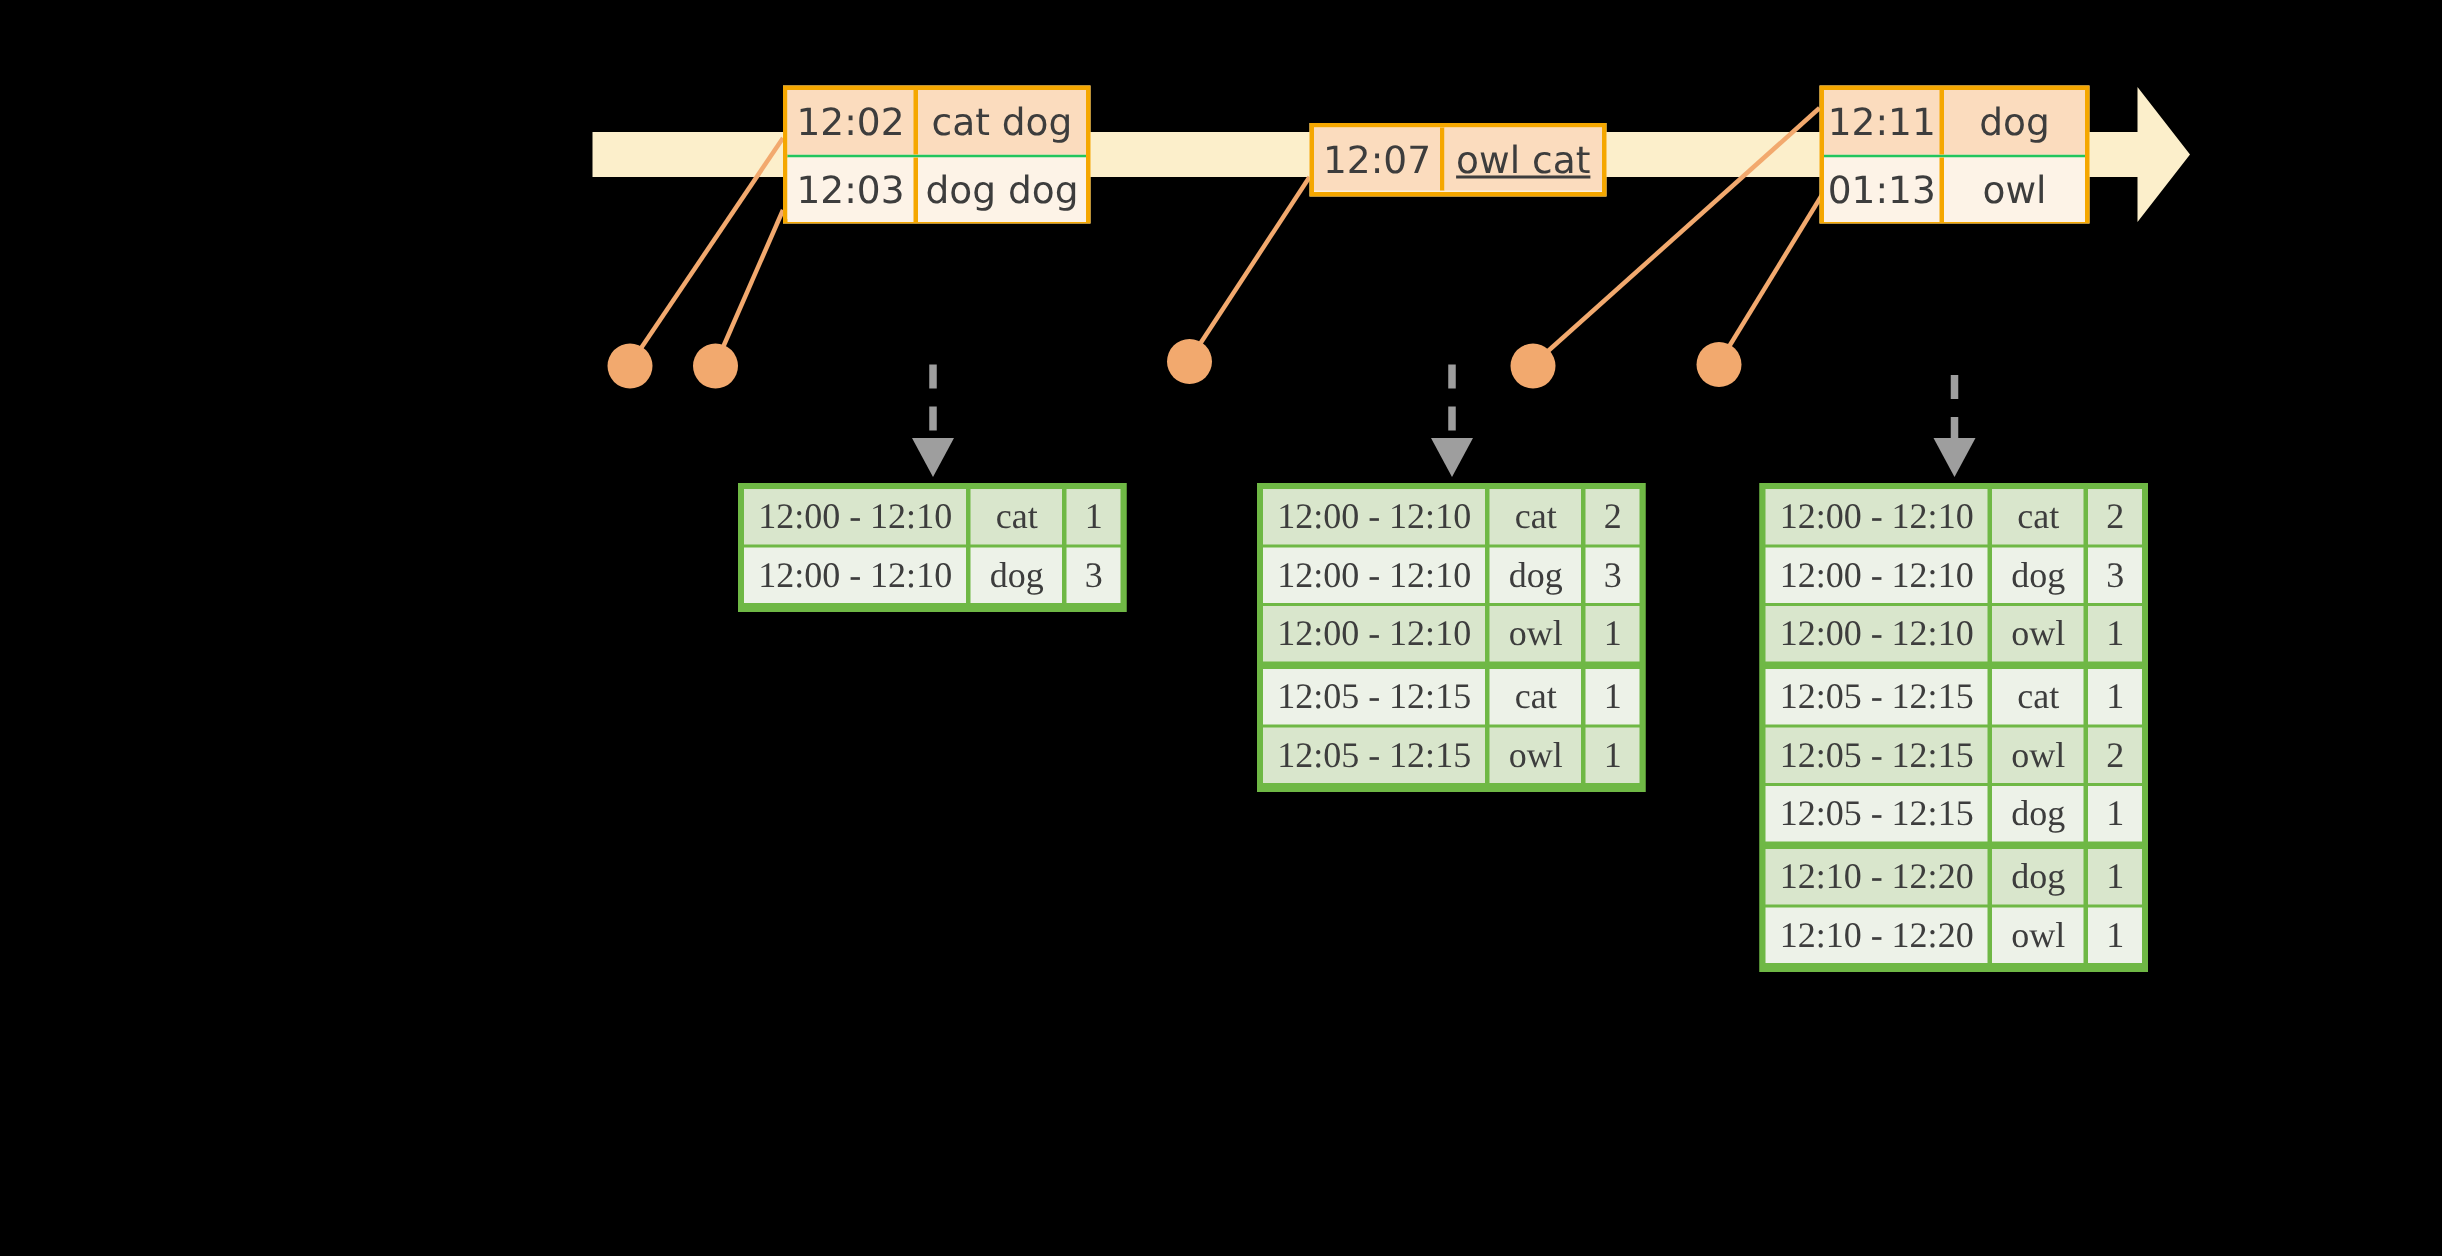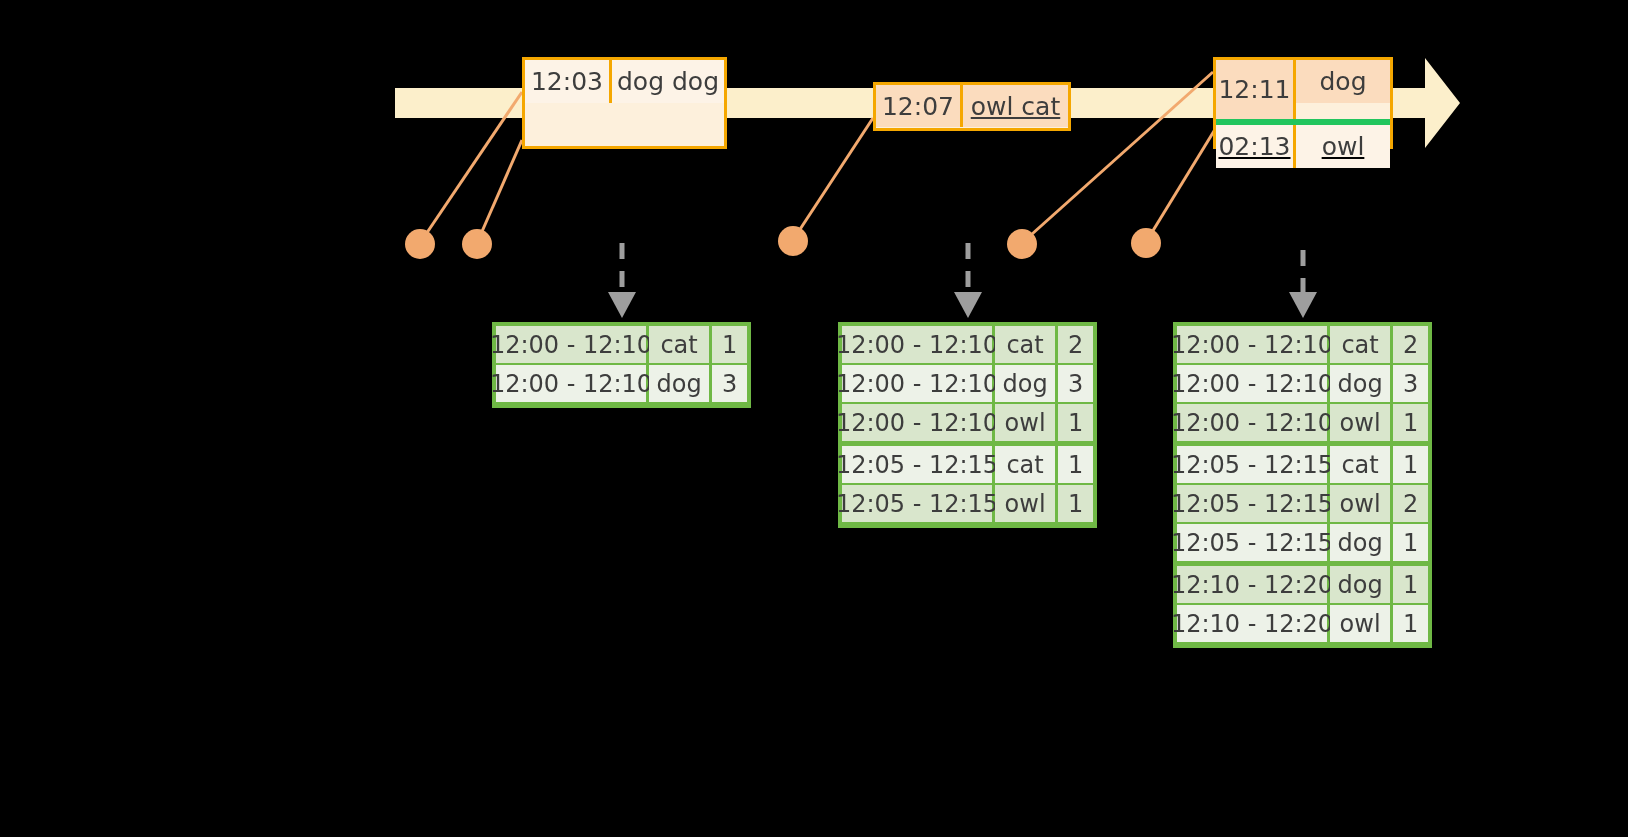--- a/index.html
+++ b/index.html
@@ -11,41 +11,41 @@
   svg.layer{position:absolute;left:0;top:0;width:1628px;height:837px;pointer-events:none;}
 
   
   .evt{
     position:absolute;
     border:3px solid #F5A700;
     box-sizing:border-box;
     background:#FDF0DC;
   }
   .evt .row{display:flex;}
-  .evt .row + .row{border-top:6px solid #22c55e;text-decoration:underline;}
+  .evt .row + .row{border-top:2px solid #22c55e;}
   .evt .cell{
     box-sizing:border-box;
     display:flex;align-items:center;justify-content:center;
     color:#3d3d3d;
     font-size:25px;
     line-height:1;
     white-space:nowrap;
   }
   .evt .cell.t{border-right:3px solid #F5A700;}
   .evt .row.shade .cell{background:#FBDCBE;}
   .evt .row.plain .cell{background:#FDF3E7;}
 
   
   .gtable{
     position:absolute;
     border:4px solid #6FB845;
     box-sizing:border-box;
     background:#6FB845;
   }
-  .gtable .grow{display:flex;}
+  .gtable .grow{display:flex;font-family:Liberation Serif, serif;}
   .gtable .gcell{
     box-sizing:border-box;
     display:flex;align-items:center;justify-content:center;
     color:#3d3d3d;
     font-size:24px;
     line-height:1;
     white-space:nowrap;
     height:37px;
     margin:0 0 2px 0;
   }
@@ -84,40 +84,44 @@
       <line x1="1303" y1="250" x2="1303" y2="295"></line>
     </g>
     <g fill="#9E9E9E">
       <path d="M608 292 H636 L622 318 Z"></path>
       <path d="M954 292 H982 L968 318 Z"></path>
       <path d="M1289 292 H1317 L1303 318 Z"></path>
     </g>
   </svg>
 
   <div class="evt" style="left:522px;top:57px;width:205px;height:92px;">
+    <div class="row shade">
+      <div class="cell t" style="width:87px;height:43px;">12:02</div>
+      <div class="cell w" style="width:112px;height:43px;">cat dog</div>
+    </div>
     <div class="row plain">
       <div class="cell t" style="width:87px;height:43px;">12:03</div>
       <div class="cell w" style="width:112px;height:43px;">dog dog</div>
     </div>
   </div>
 
   <div class="evt" style="left:873px;top:82px;width:198px;height:49px;">
     <div class="row shade">
       <div class="cell t" style="width:87px;height:42px;">12:07</div>
       <div class="cell w" style="width:105px;height:42px;text-decoration:underline;">owl cat</div>
     </div>
   </div>
 
   <div class="evt" style="left:1213px;top:57px;width:180px;height:92px;">
     <div class="row shade">
-      <div class="cell t" style="width:80px;height:59px;">12:11</div>
+      <div class="cell t" style="width:80px;height:43px;">12:11</div>
       <div class="cell w" style="width:94px;height:43px;">dog</div>
     </div>
     <div class="row plain">
-      <div class="cell t" style="width:80px;height:43px;">02:13</div>
+      <div class="cell t" style="width:80px;height:43px;">01:13</div>
       <div class="cell w" style="width:94px;height:43px;">owl</div>
     </div>
   </div>
 
   <div class="gtable" style="left:492px;top:322px;width:259px;">
     <div class="grow a">
       <div class="gcell" style="width:150px;">12:00 - 12:10</div>
       <div class="gcell" style="width:62px;">cat</div>
       <div class="gcell" style="width:36px;">1</div>
     </div>

